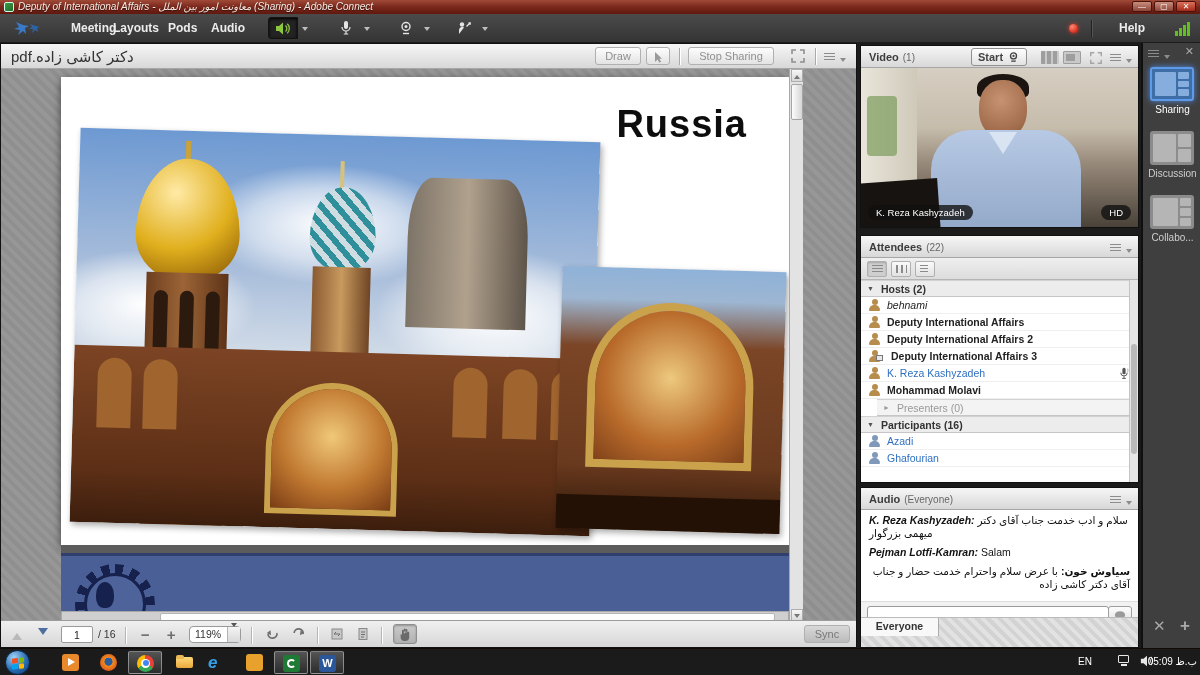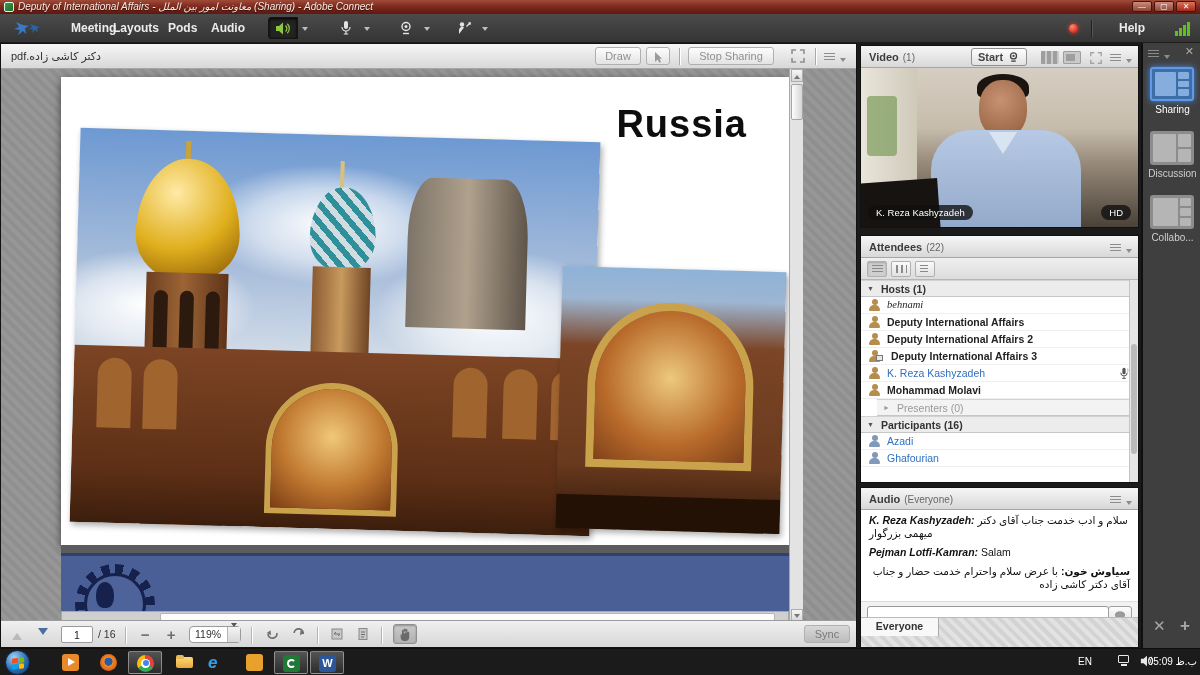--- a/index.html
+++ b/index.html
@@ -275,21 +275,21 @@
     <span class="sigbars" style="right:10px;top:8px;">
       <i style="height:5px;"></i>
         <i style="height:8px;"></i>
         <i style="height:11px;"></i>
         <i style="height:14px;"></i>
     </span>
   </div>
 
   <div class="pod" style="left:0;top:43px;width:857px;height:605px;">
     <div class="pod-header" style="height:25px;line-height:25px;">
-      <span style="margin-left:10px;font-size:11px;color:#333;" dir="rtl">دکتر کاشی زاده.pdf</span>
+      <span style="margin-left:10px;font-size:15px;color:#333;" dir="rtl">دکتر کاشی زاده.pdf</span>
       <span class="gbtn" style="position:absolute;right:215px;top:3px;width:46px;height:18px;line-height:17px;">Draw</span>
       <span class="gbtn" style="position:absolute;right:186px;top:3px;width:24px;height:18px;">
         <svg width="11" height="13" viewBox="0 0 11 13">
           <path d="M2 1v10l2.6-2.4 1.7 3.2 1.8-1-1.7-3.1H9z" fill="#9a9a9a"></path>
         </svg>
       </span>
       <span class="vsep" style="right:176px;top:4px;background:#aaa;box-shadow:1px 0 0 #fff;"></span>
       <span class="gbtn" style="position:absolute;right:82px;top:3px;width:86px;height:18px;line-height:17px;">Stop Sharing</span>
       <span style="position:absolute;right:50px;top:4px;">
         <svg width="16" height="16" viewBox="0 0 16 16">
@@ -467,25 +467,25 @@
       <span class="att-tb-btn" style="left:30px;">
           <i style="background:repeating-linear-gradient(90deg,#8a8a8a 0 2px,transparent 2px 5px);"></i>
         </span>
       <span class="att-tb-btn" style="left:54px;">
           <i style="width:8px;"></i>
         </span>
     </div>
     <div class="att-list">
       <div class="agroup">
         <span class="tri">▼</span>
-        <span class="glabel">Hosts (1)</span>
+        <span class="glabel">Hosts (2)</span>
       </div>
       <div class="arow">
         <span class="person host"></span>
-        <span class="aname" style="font-style:italic;font-family:Liberation Serif, serif;">behnami</span>
+        <span class="aname" style="font-style:italic;">behnami</span>
       </div>
       <div class="arow">
         <span class="person host"></span>
         <span class="aname" style="font-weight:bold;">Deputy International Affairs</span>
       </div>
       <div class="arow">
         <span class="person host"></span>
         <span class="aname" style="font-weight:bold;">Deputy International Affairs 2</span>
       </div>
       <div class="arow">

